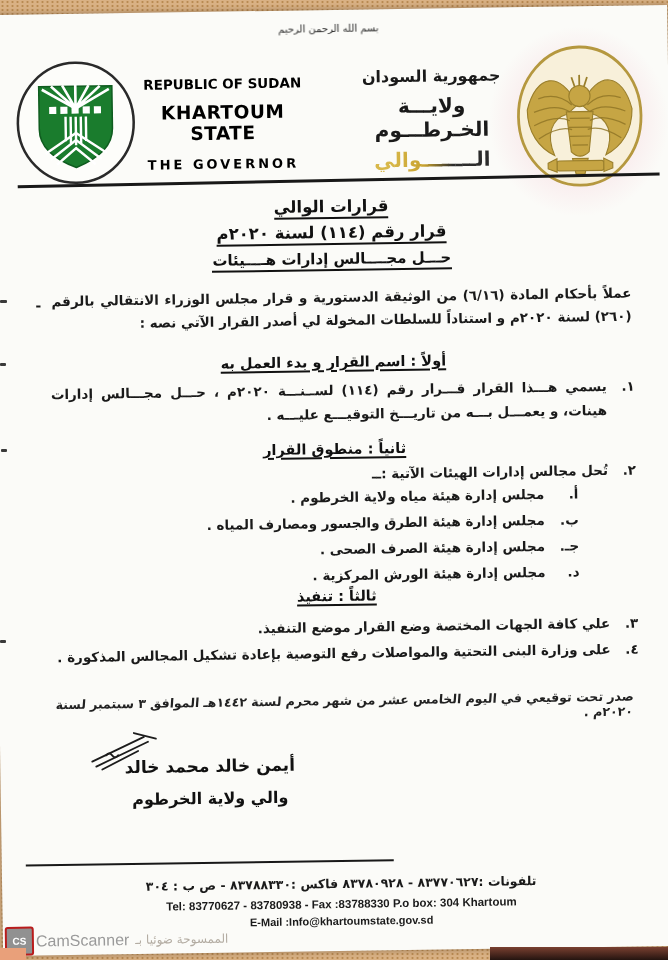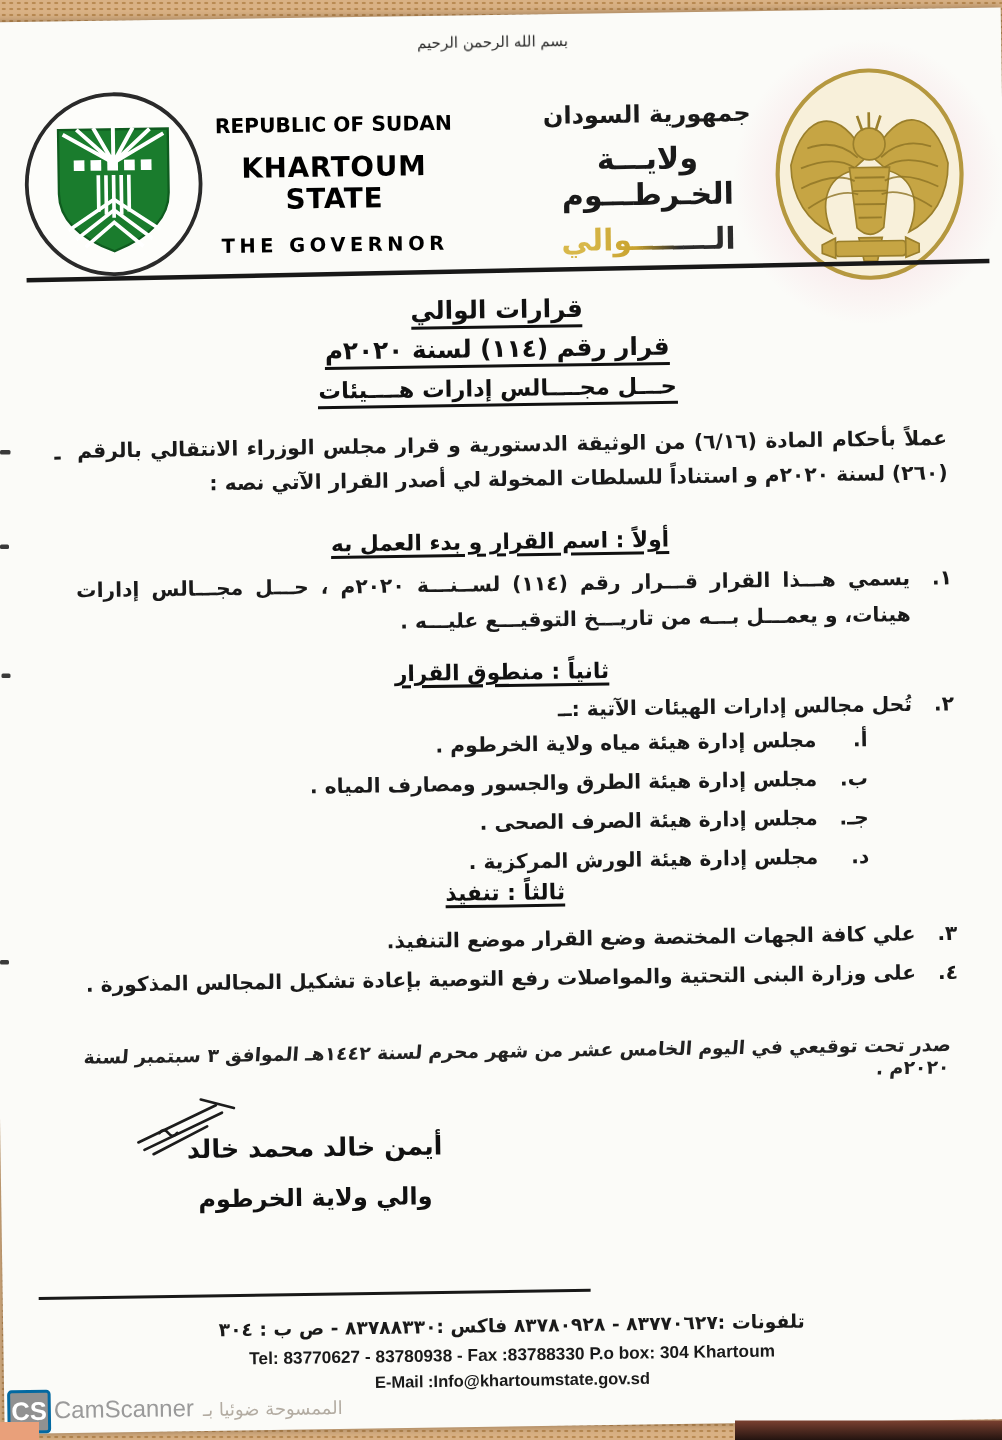--- a/index.html
+++ b/index.html
@@ -77,23 +77,23 @@
     font-size:16px;font-weight:bold;color:#111;}
 
   
   .footline{top:850px;left:24px;width:368px;border-top:2.5px solid #181818;}
   .footer-ar{top:866px;left:0;right:0;text-align:center;font-size:12.5px;font-weight:bold;}
   .footer-en{top:888px;left:0;right:0;text-align:center;font-size:11.5px;font-weight:bold;}
   .footer-email{top:905px;left:0;right:0;text-align:center;font-size:11px;font-weight:bold;}
 
   
   .camscanner{left:2px;top:912px;display:flex;align-items:center;gap:2px;}
-  .cs-icon{width:25px;height:25px;background:#919191;border:2px solid #0369a1;
+  .cs-icon{width:25px;height:25px;background:#919191;border:2px solid #b91c1c;
     border-radius:3px;color:#fff;font-family:"Liberation Sans",sans-serif;
-    font-weight:bold;font-size:17px;display:flex;align-items:center;justify-content:center;}
+    font-weight:bold;font-size:10px;display:flex;align-items:center;justify-content:center;}
   .cs-brand{font-family:"Liberation Sans",sans-serif;font-size:16px;color:#9a9a9a;}
   .cs-ar{font-size:12px;color:#b3aca2;margin-right:4px;direction:rtl;padding-left:4px;}
 
   
   .mark{position:absolute;background:#3a3a3a;border-radius:1px;}
   .bar-bottom-right{position:absolute;right:0;bottom:0;width:178px;height:13px;
     background:linear-gradient(#7a4030,#241410);}
   .chip-bottom-left{position:absolute;left:0;bottom:0;width:26px;height:12px;background:#e9a07a;}
 </style>
 </head>

